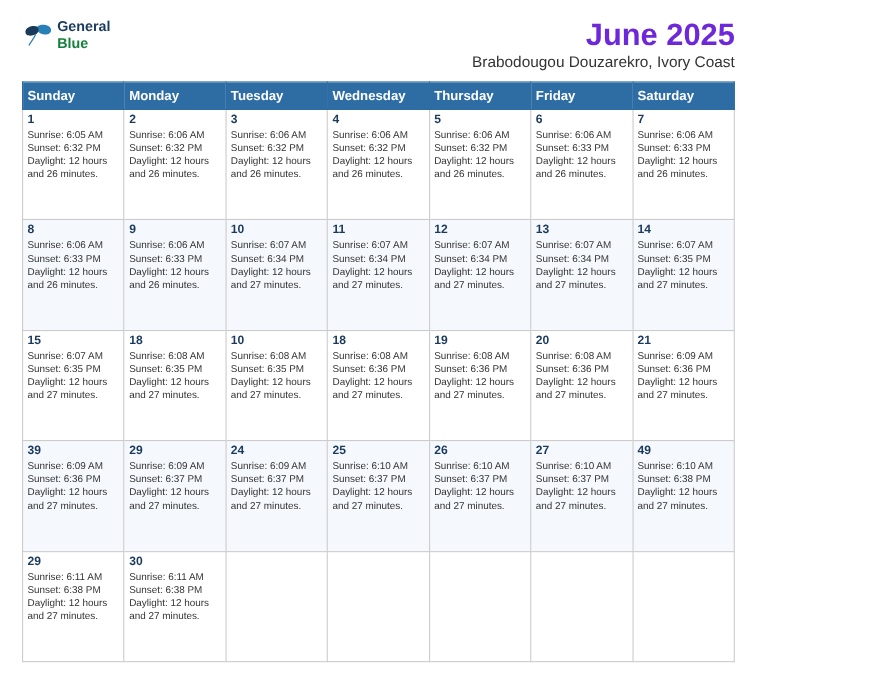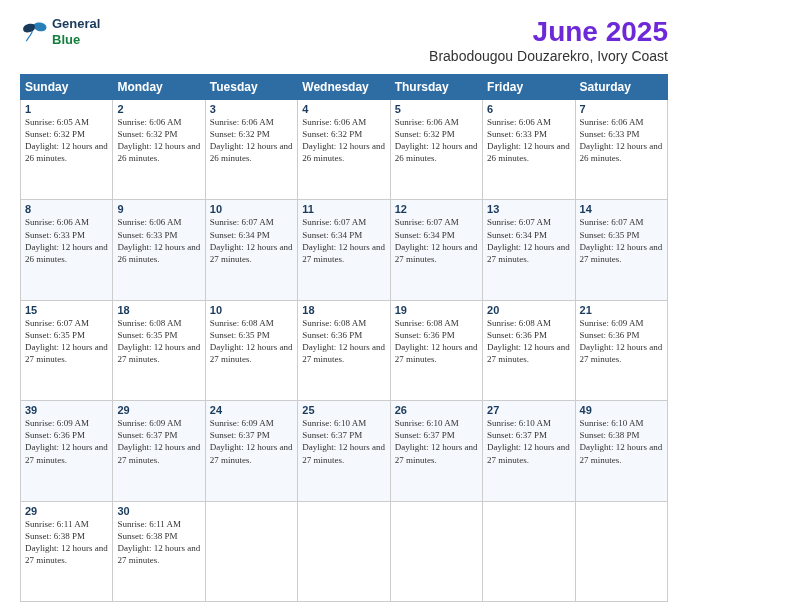--- a/index.html
+++ b/index.html
@@ -76,21 +76,20 @@
       font-size: 11px;
       font-weight: bold;
       color: #1a3a5c;
       display: block;
       margin-bottom: 1px;
     }
     .day-info {
       font-size: 9px;
       line-height: 1.35;
       color: #333;
-      font-family: Liberation Serif, serif;
     }
     .empty-cell {
       background: #f9f9f9;
     }
     table {
       width: 100%;
       border-collapse: collapse;
     }
     td, th {
       width: calc(100% / 7);

